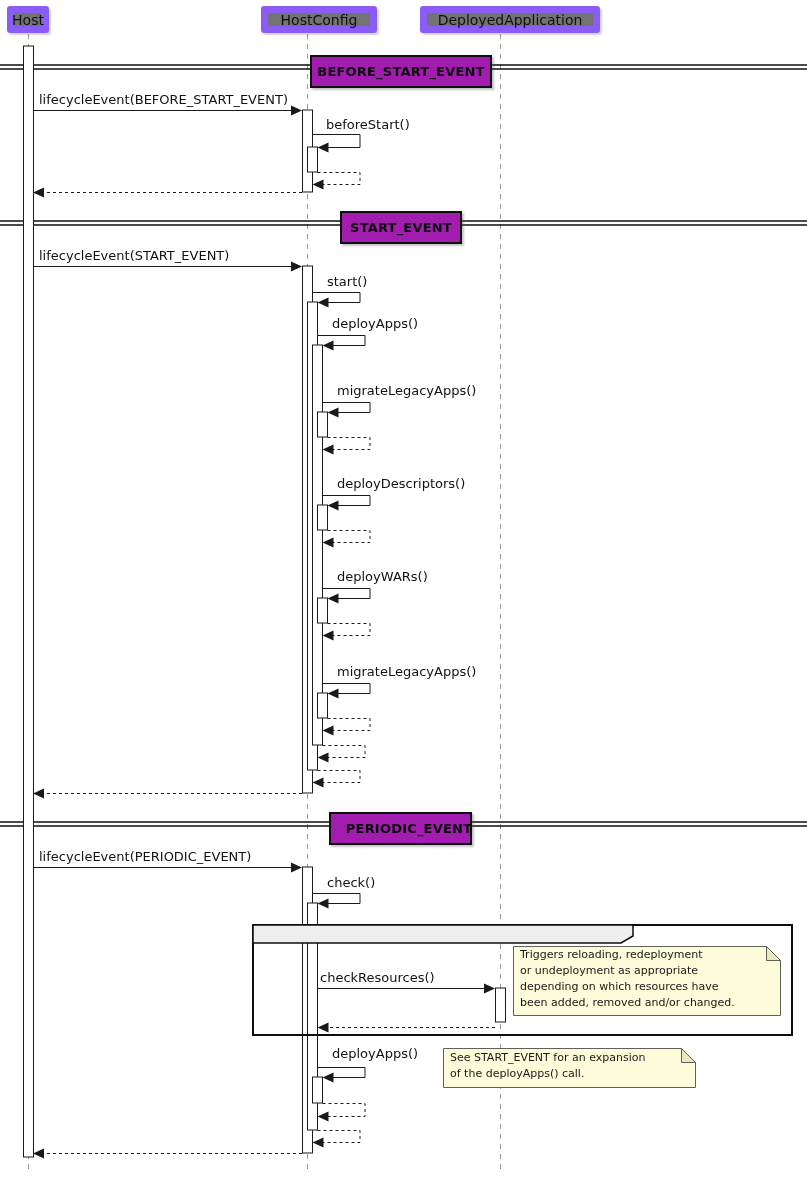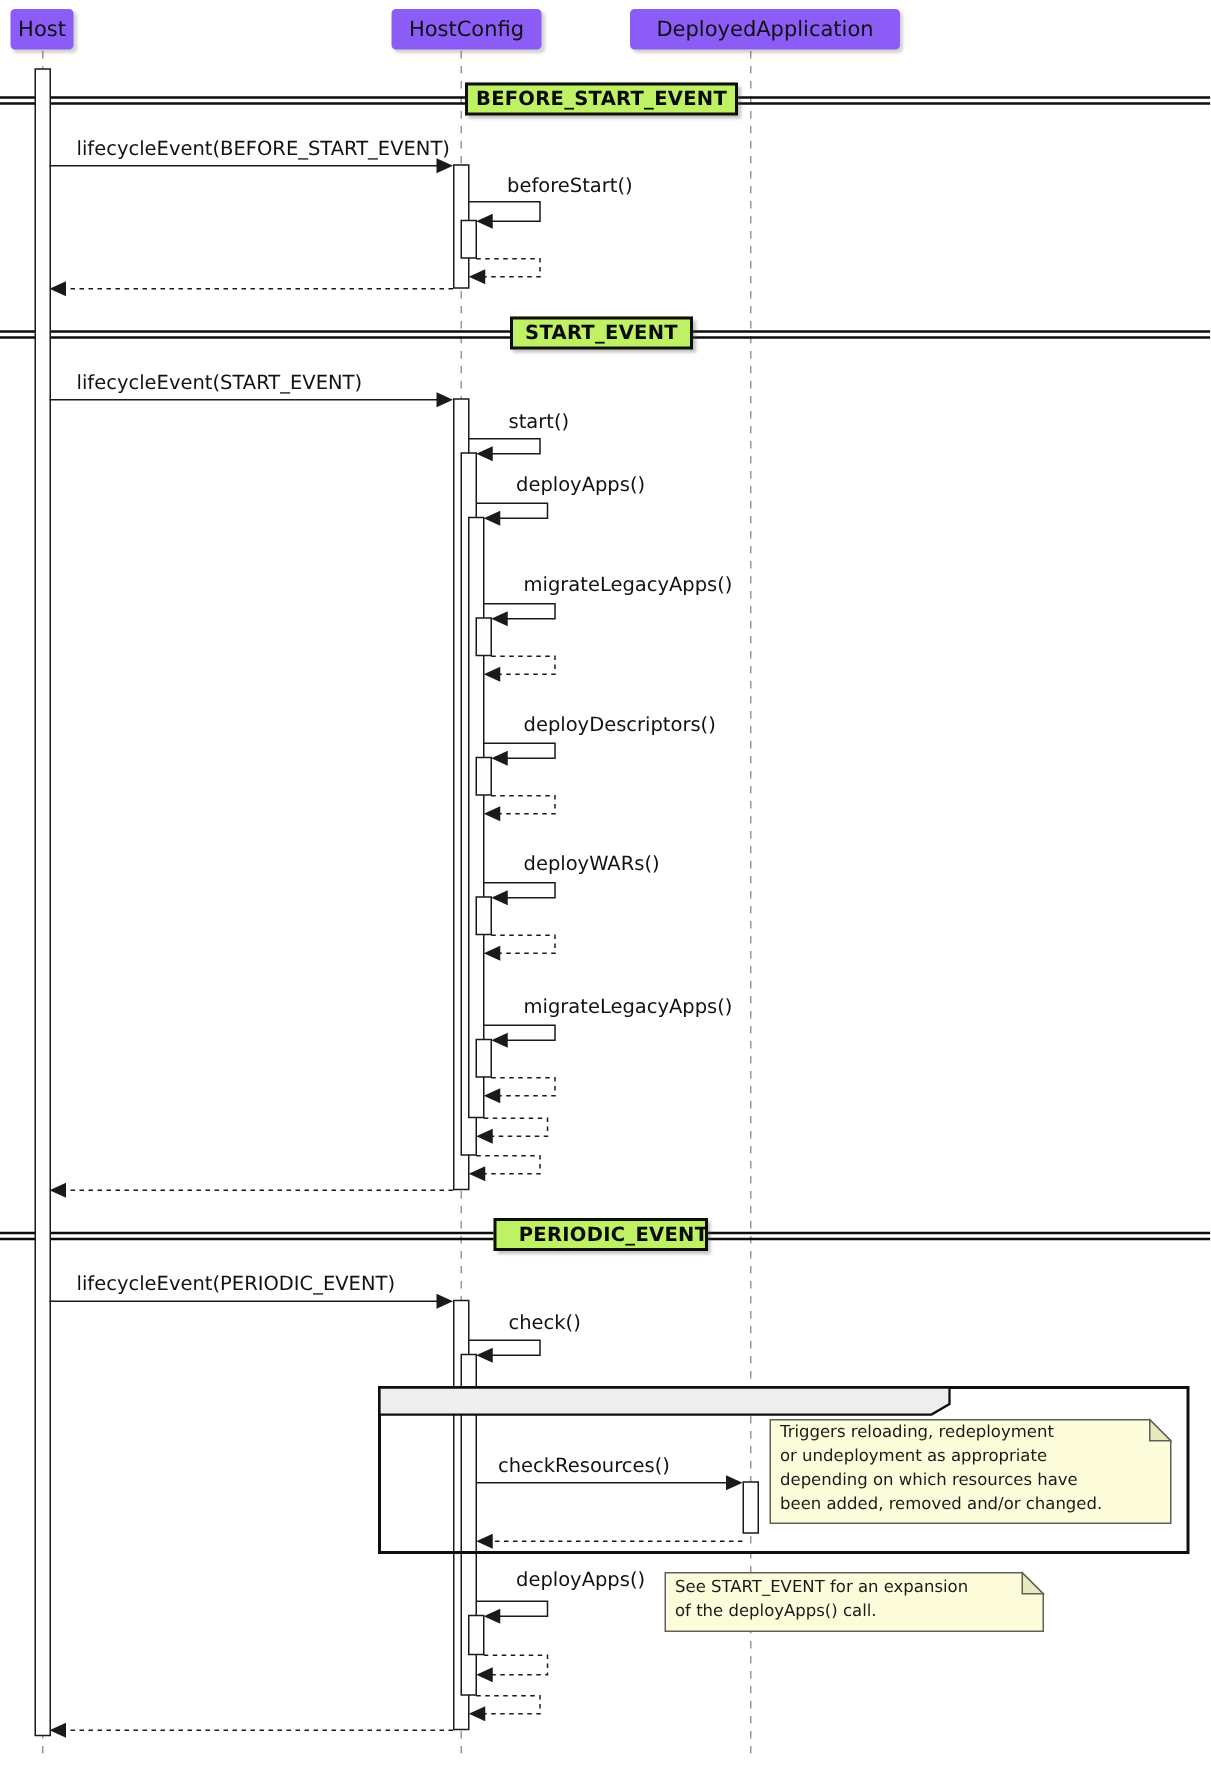--- a/index.html
+++ b/index.html
@@ -3,34 +3,34 @@
 <meta charset="utf-8">
 <style>
   html,body { margin:0; padding:0; background:#ffffff; }
   .diagram {
     position:relative; width:807px; height:1177px; background:#ffffff;
     font-family:"DejaVu Sans", sans-serif; color:#111; overflow:hidden;
   }
   .layer { position:absolute; left:0; top:0; }
   .participant {
     position:absolute; height:27px; box-sizing:border-box;
-    background:#8b5cf6; border:7px solid #8b5cf6; border-radius:3px;
+    background:#737373; border:7px solid #8b5cf6; border-radius:3px;
     box-shadow:2px 2px 2px rgba(80,80,80,.25);
     display:flex; align-items:center; justify-content:center;
     font-size:14px; color:#101010;
   }
   .divider-label {
-    position:absolute; height:22px; box-sizing:border-box;
-    background:#bef264; border:2px solid #0e0e0e;
+    position:absolute; height:33px; box-sizing:border-box;
+    background:#a21caf; border:2px solid #0e0e0e;
     box-shadow:2px 2px 2px rgba(80,80,80,.35);
     display:flex; align-items:center; justify-content:center;
     font-size:13px; font-weight:bold; color:#0a0a0a; letter-spacing:.2px;
   }
   .msg {
-    position:absolute; font-size:13px; color:#121212; white-space:nowrap; line-height:15px;margin-left:12px;
+    position:absolute; font-size:13px; color:#121212; white-space:nowrap; line-height:15px;
   }
   .group-title {
     position:absolute; font-size:13px; font-weight:bold; color:#0a0a0a;
     white-space:nowrap; line-height:16px;
   }
   .note-text {
     position:absolute; font-size:11px; color:#1a1a1a; line-height:16px;
     white-space:pre; padding:0 0 0 7px; box-sizing:border-box;
   }
 </style>
@@ -190,21 +190,21 @@
 
     <g stroke="#60605A" stroke-width="1">
       <path d="M513.5,946.5 L766.5,946.5 L780.5,960.5 L780.5,1015.5 L513.5,1015.5 Z" fill="#FCFCDA"></path>
       <path d="M766.5,946.5 L766.5,960.5 L780.5,960.5 Z" fill="#E9E9C0"></path>
       <path d="M443.5,1048.5 L681.5,1048.5 L695.5,1062.5 L695.5,1087.5 L443.5,1087.5 Z" fill="#FCFCDA"></path>
       <path d="M681.5,1048.5 L681.5,1062.5 L695.5,1062.5 Z" fill="#E9E9C0"></path>
     </g>
   </svg>
 
   <div class="participant" style="left:7px; top:6px; width:42px;">Host</div>
-  <div class="participant" style="left:261px; top:6px; width:100px;">HostConfig</div>
+  <div class="participant" style="left:261px; top:6px; width:116px;">HostConfig</div>
   <div class="participant" style="left:420px; top:6px; width:180px;">DeployedApplication</div>
 
   <div class="divider-label" style="left:310px; top:55px; width:182px;">BEFORE_START_EVENT</div>
   <div class="divider-label" style="left:340px; top:211px; width:122px;">START_EVENT</div>
   <div class="divider-label" style="left:329px; top:812px; width:143px;padding-left:17px;">PERIODIC_EVENT</div>
 
   <div class="msg" style="left:39px; top:92px;">lifecycleEvent(BEFORE_START_EVENT)</div>
   <div class="msg" style="left:326px; top:117px;">beforeStart()</div>
   <div class="msg" style="left:39px; top:248px;">lifecycleEvent(START_EVENT)</div>
   <div class="msg" style="left:327px; top:274px;">start()</div>

